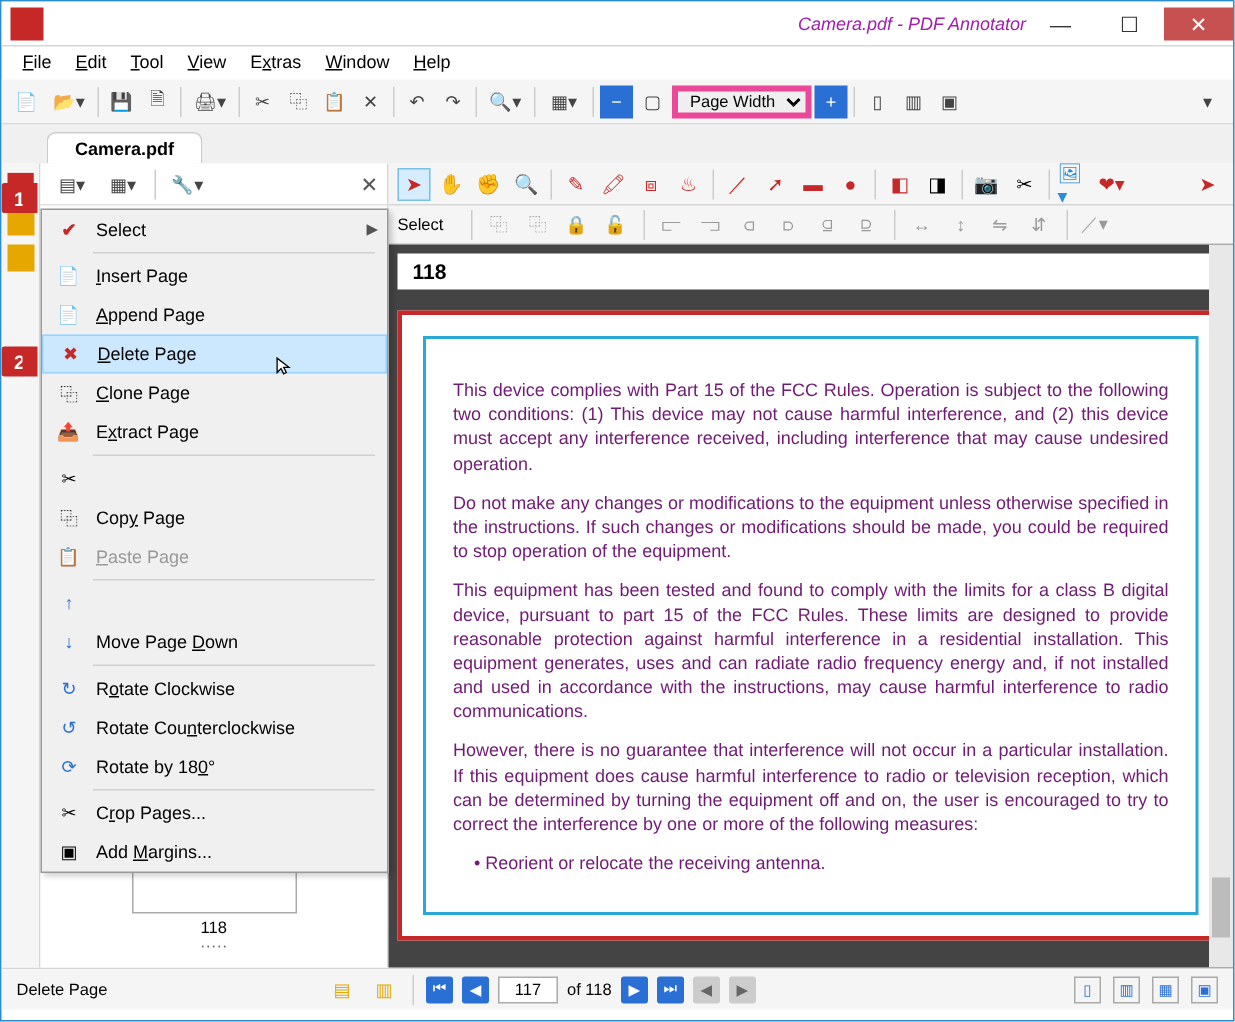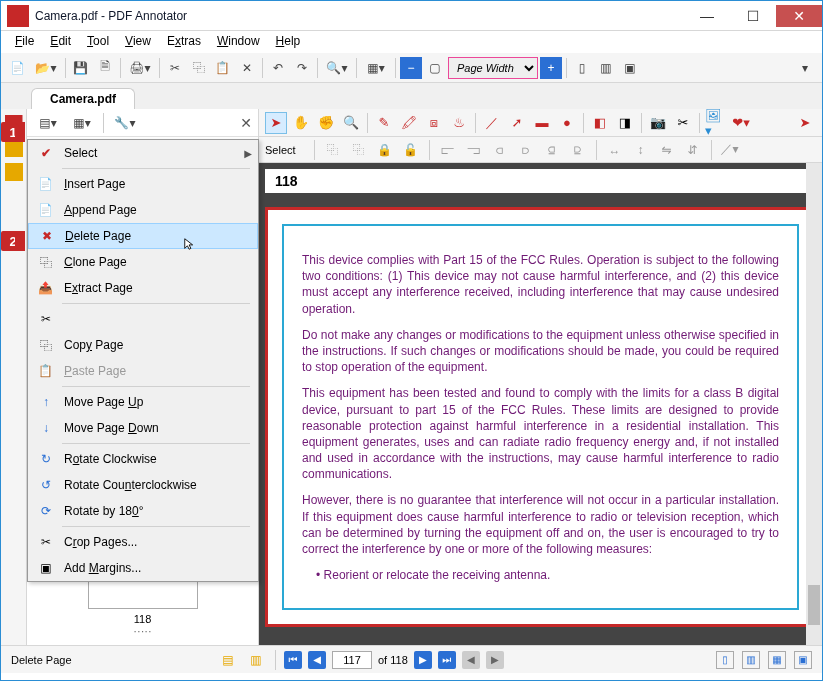--- a/index.html
+++ b/index.html
@@ -1,36 +1,36 @@
 <!DOCTYPE html>
 <html><head>
 <meta charset="utf-8">
 <style>
 * { box-sizing: border-box; margin: 0; padding: 0; font-family: "Segoe UI", Tahoma, sans-serif; }
 body { width: 823px; height: 681px; overflow: hidden; background: #fff; position: relative; border: 1px solid #2a8dd4; }
 
 
 .titlebar { height: 30px; background: #fff; display: flex; align-items: center; border-bottom: 1px solid #d7d7d7; }
 .titlebar .app-icon { width: 22px; height: 22px; margin: 0 6px; background: #c62828; position: relative; }
-.titlebar .title { flex: 1; text-align: left; color: #0f172a; font-size: 12px; }
+.titlebar .title { flex: 1; text-align: right; color: #a21caf; font-size: 12px; font-style: italic; }
 .titlebar .win-controls { display: flex; }
 .titlebar .win-btn { width: 46px; height: 22px; display: flex; align-items: center; justify-content: center; font-size: 14px; color: #333; }
 .titlebar .win-btn.close { background: #c75050; color: #fff; }
 
 
 .menubar { height: 22px; display: flex; padding: 0 6px; font-size: 12px; }
 .menubar .menu-item { padding: 3px 8px; text-align: right; }
 .menu-item u { text-decoration: underline; }
 
 
 .toolbar-main { height: 30px; background: #f5f5f5; border-bottom: 1px solid #d7d7d7; display: flex; align-items: center; padding: 0 6px; gap: 2px; }
 .tb-btn { width: 22px; height: 22px; display: flex; align-items: center; justify-content: center; font-size: 12px; color: #444; border: 1px solid transparent; }
 .tb-btn.drop { width: 30px; }
 .tb-sep { width: 1px; height: 20px; background: #ccc; margin: 0 2px; }
-.zoom-select { height: 22px; font-size: 11px; border: 1px solid #ec4899; padding: 0 4px; min-width: 90px; font-style: italic; }
+.zoom-select { height: 22px; font-size: 11px; border: 4px solid #ec4899; padding: 0 4px; min-width: 90px; }
 
 
 .tab-area { height: 26px; background: #f0f0f0; display: flex; align-items: flex-end; padding-left: 30px; }
 .doc-tab { background: #fff; border: 1px solid #ccc; border-bottom: none; border-radius: 6px 6px 0 0; padding: 3px 18px; font-size: 12px; font-weight: bold; }
 
 
 .content-row { display: flex; height: 536px; position: relative; }
 
 
 .side-strip { width: 26px; background: #f5f5f5; border-right: 1px solid #d7d7d7; display: flex; flex-direction: column; align-items: center; padding-top: 6px; gap: 6px; }
@@ -213,21 +213,20 @@
         <span class="cm-icon">⿻</span>
         <span class="cm-label">Cop<u>y</u> Page</span>
       </div>
       <div class="cm-item disabled">
         <span class="cm-icon">📋</span>
         <span class="cm-label"><u>P</u>aste Page</span>
       </div>
       <div class="cm-sep"></div>
       <div class="cm-item">
         <span class="cm-icon" style="color:#2a6fd4;">↑</span>
-        <span class="cm-label">Move Page <u>U</u>p</span>
       </div>
       <div class="cm-item">
         <span class="cm-icon" style="color:#2a6fd4;">↓</span>
         <span class="cm-label">Move Page <u>D</u>own</span>
       </div>
       <div class="cm-sep"></div>
       <div class="cm-item">
         <span class="cm-icon" style="color:#2a6fd4;">↻</span>
         <span class="cm-label">R<u>o</u>tate Clockwise</span>
       </div>

